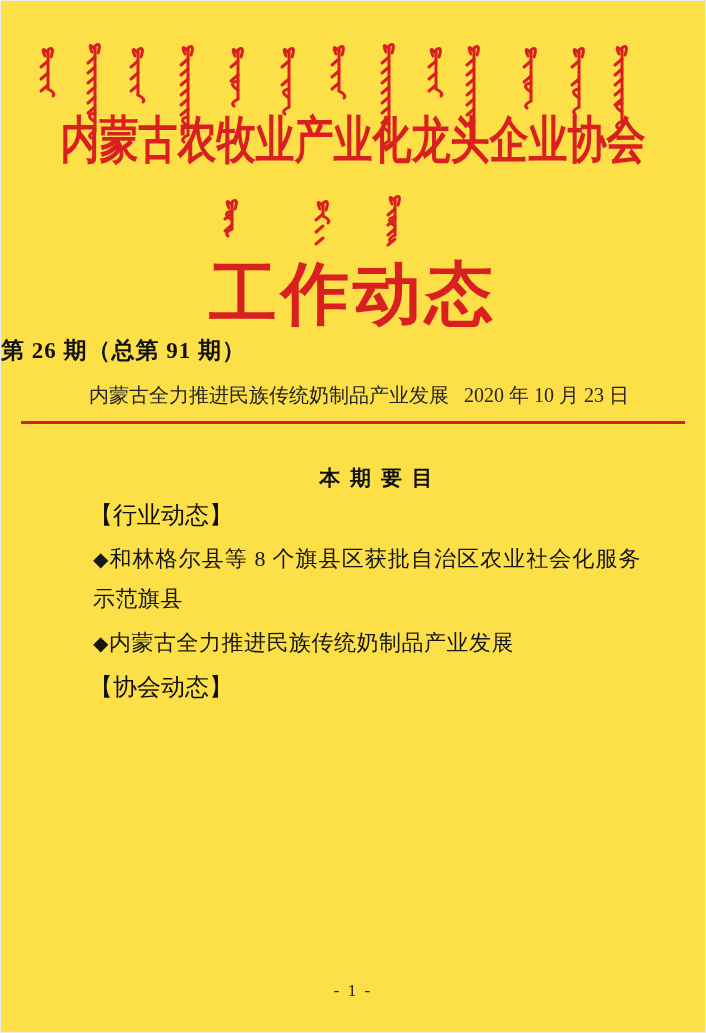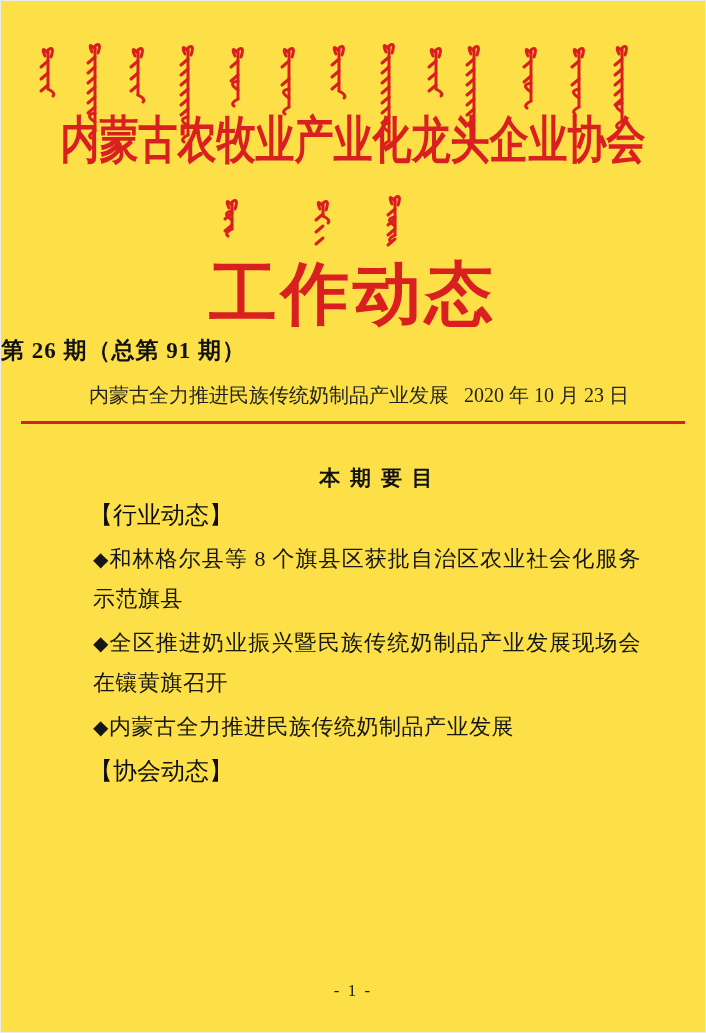--- a/index.html
+++ b/index.html
@@ -272,23 +272,20 @@
   <div class="toc-title sans">本 期 要 目</div>
 
   <div class="toc serif">
 
     <div class="toc-section-label">【行业动态】</div>
 
     <p class="toc-item">
       <span class="bullet">◆</span><span>和林格尔县等 8 个旗县区获批自治区农业社会化服务示范旗县</span>
     </p>
 
-    <p class="toc-item">
-      <span class="bullet">◆</span><span>全区推进奶业振兴暨民族传统奶制品产业发展现场会在镶黄旗召开</span>
-    </p>
 
     <p class="toc-item">
       <span class="bullet">◆</span><span>内蒙古全力推进民族传统奶制品产业发展</span>
     </p>
 
     <div class="toc-section-label">【协会动态】</div>
 
 
   </div>
 

